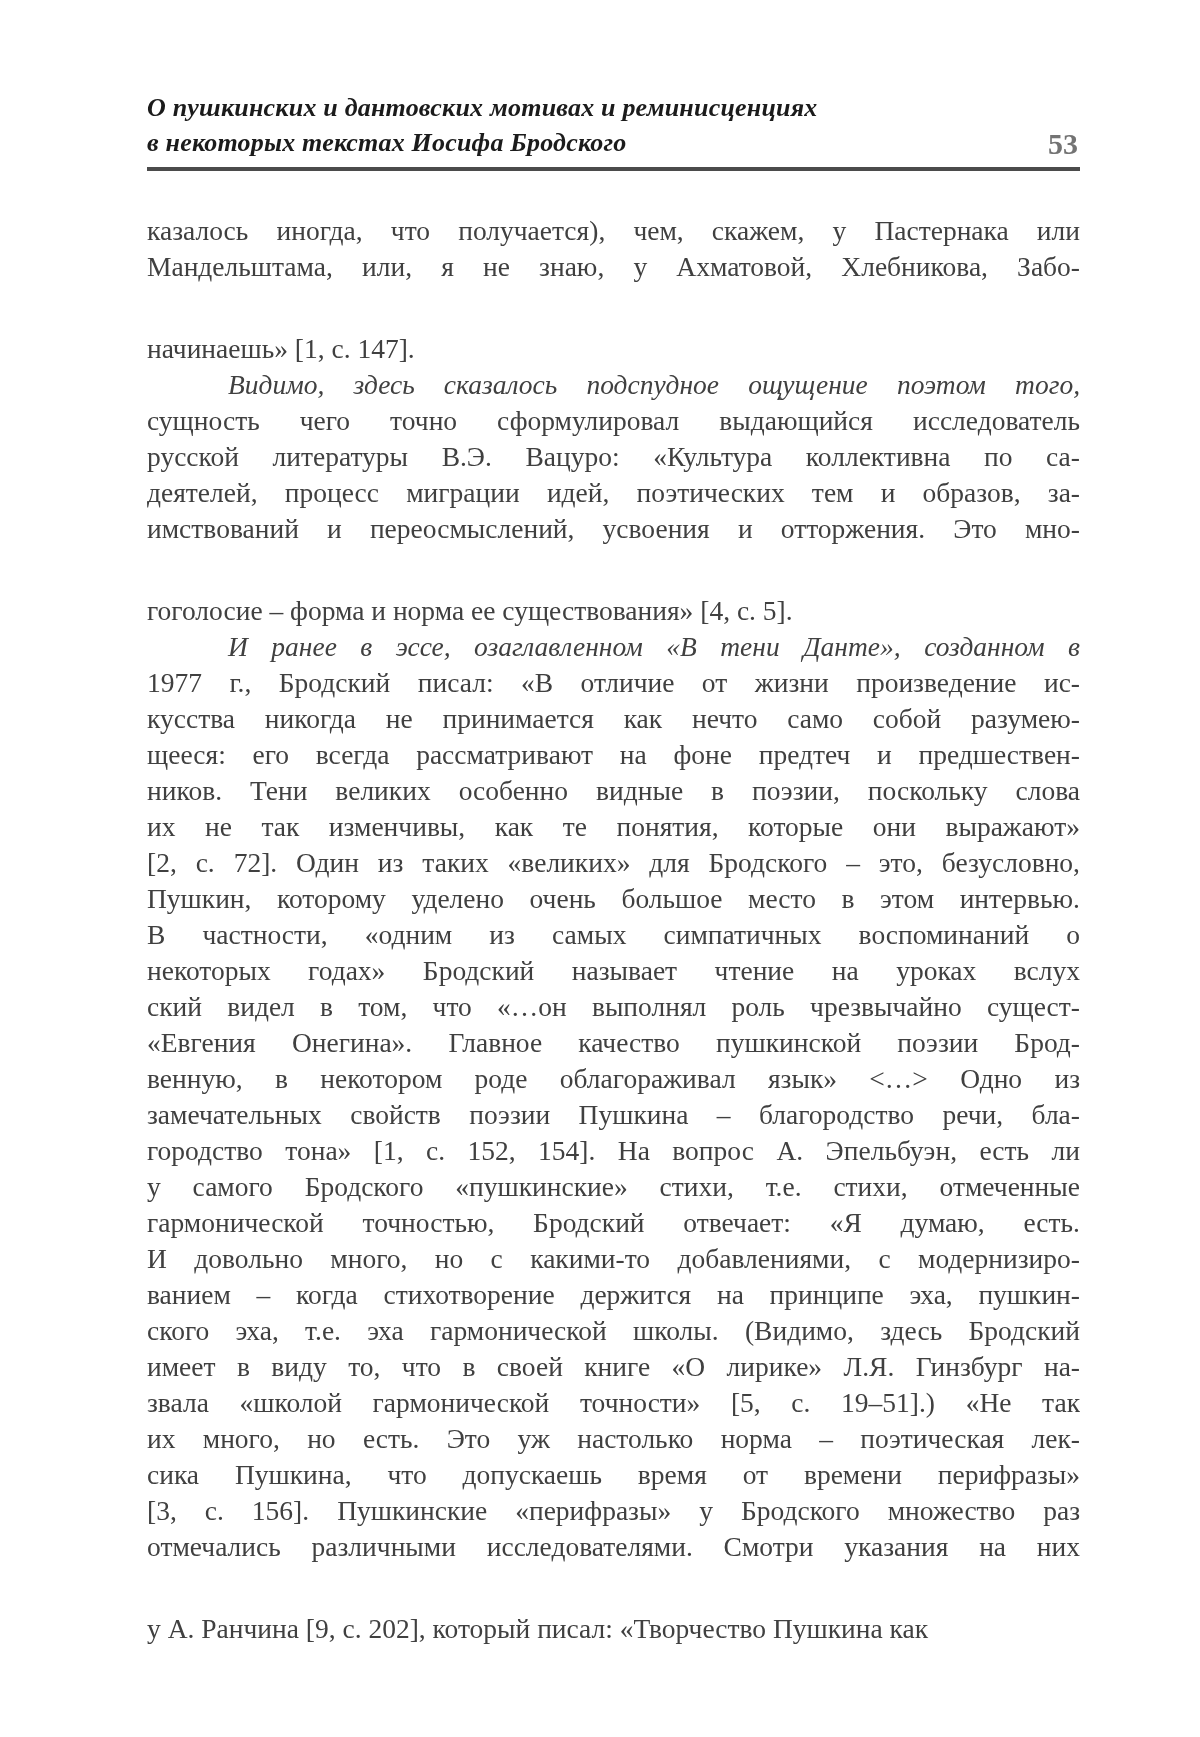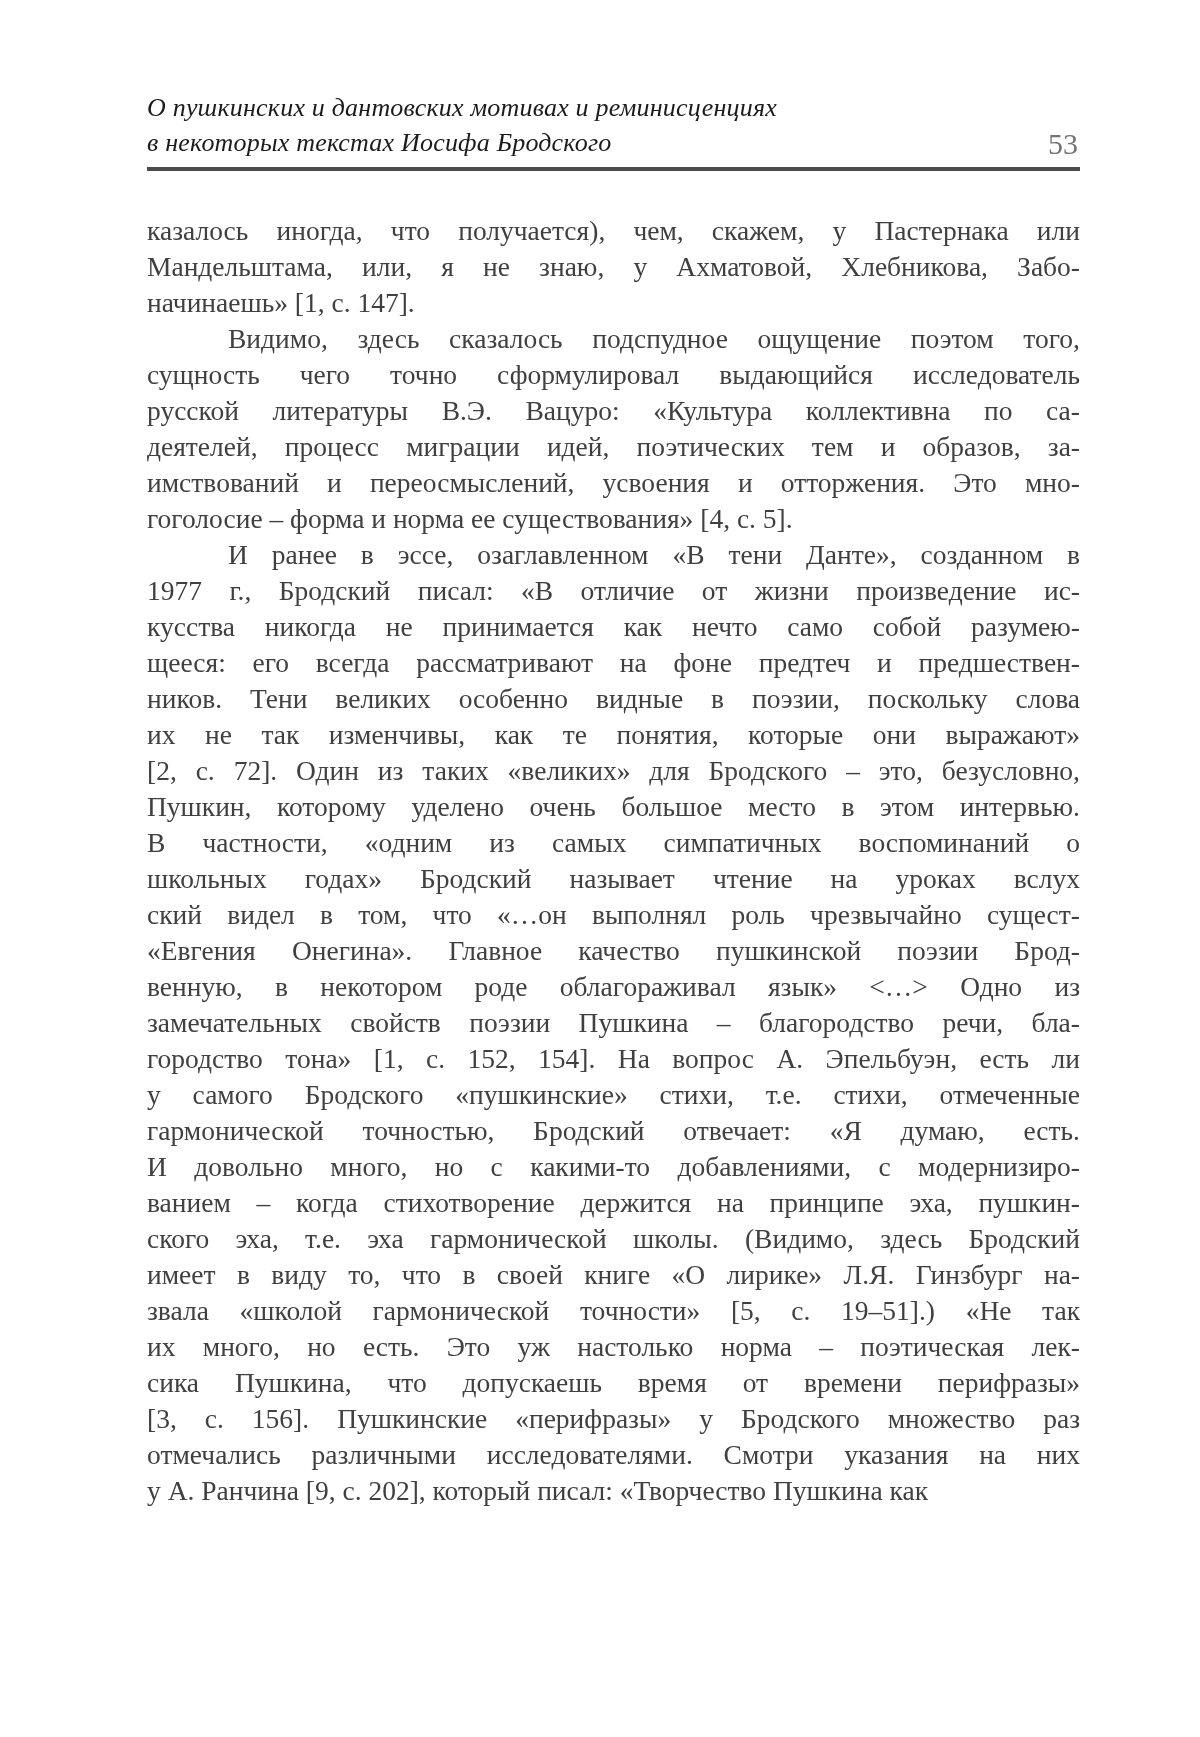--- a/index.html
+++ b/index.html
@@ -15,20 +15,21 @@
   .content {
     position: absolute;
     left: 147px;
     top: 90px;
     width: 933px;
   }
   .header-row {
     display: flex;
     justify-content: space-between;
     align-items: flex-end;
+    font-weight: bold;
   }
   .header-title {
     font-style: italic;
     font-size: 26px;
     line-height: 35px;
     color: #1b1b1b;
     letter-spacing: 0.2px;
   }
   .page-num {
     font-size: 30px;
@@ -49,23 +50,25 @@
   }
   .paragraph { margin: 0; }
   .line {
     height: 36px;
     overflow: hidden;
     text-align: justify;
     text-align-last: justify;
   }
   .line.last {
     text-align-last: left;
+    margin-top: 46px;
   }
   .line.indent {
     padding-left: 81px;
+    font-style: italic;
   }
 </style>
 </head>
 <body>
 
 <div class="page">
   <div class="content">
     <div class="header-row">
       <div class="header-title">
         <div>О пушкинских и дантовских мотивах и реминисценциях</div>
@@ -91,21 +94,21 @@
         <div class="paragraph">
           <div class="line indent">И ранее в эссе, озаглавленном «В тени Данте», созданном в</div>
           <div class="line">1977 г., Бродский писал: «В отличие от жизни произведение ис-</div>
           <div class="line">кусства никогда не принимается как нечто само собой разумею-</div>
           <div class="line">щееся: его всегда рассматривают на фоне предтеч и предшествен-</div>
           <div class="line">ников. Тени великих особенно видные в поэзии, поскольку слова</div>
           <div class="line">их не так изменчивы, как те понятия, которые они выражают»</div>
           <div class="line">[2, с. 72]. Один из таких «великих» для Бродского – это, безусловно,</div>
           <div class="line">Пушкин, которому уделено очень большое место в этом интервью.</div>
           <div class="line">В частности, «одним из самых симпатичных воспоминаний о</div>
-          <div class="line">школьных годах» Бродский называет чтение на уроках вслух</div>
+          <div class="line">некоторых годах» Бродский называет чтение на уроках вслух</div>
           <div class="line">ский видел в том, что «…он выполнял роль чрезвычайно сущест-</div>
           <div class="line">«Евгения Онегина». Главное качество пушкинской поэзии Брод-</div>
           <div class="line">венную, в некотором роде облагораживал язык» &lt;…&gt; Одно из</div>
           <div class="line">замечательных свойств поэзии Пушкина – благородство речи, бла-</div>
           <div class="line">городство тона» [1, с. 152, 154]. На вопрос А. Эпельбуэн, есть ли</div>
           <div class="line">у самого Бродского «пушкинские» стихи, т.е. стихи, отмеченные</div>
           <div class="line">гармонической точностью, Бродский отвечает: «Я думаю, есть.</div>
           <div class="line">И довольно много, но с какими-то добавлениями, с модернизиро-</div>
           <div class="line">ванием – когда стихотворение держится на принципе эха, пушкин-</div>
           <div class="line">ского эха, т.е. эха гармонической школы. (Видимо, здесь Бродский</div>

